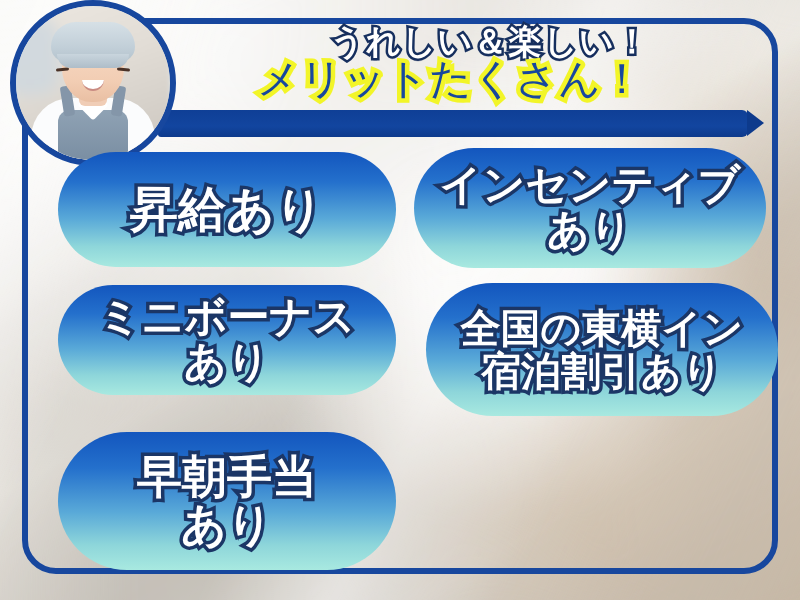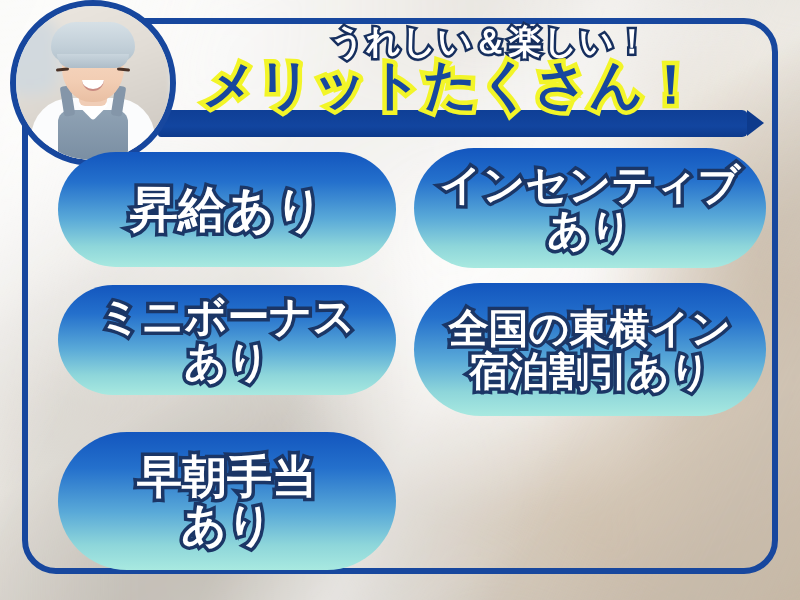--- a/index.html
+++ b/index.html
@@ -64,21 +64,21 @@
   .subtitle{
     position:absolute;left:255px;top:24px;width:470px;
     text-align:center;font-size:34px;font-weight:bold;line-height:1;
     color:#ffffff;letter-spacing:1px;
     -webkit-text-stroke:5px #17305f;
     paint-order:stroke fill;
     text-shadow:0 3px 0 rgba(20,40,90,.25);
   }
   .maintitle{
     position:absolute;left:150px;top:58px;width:600px;
-    text-align:center;font-size:54px;font-weight:bold;line-height:1;
+    text-align:center;font-size:42px;font-weight:normal;line-height:1;
     color:#17479e;letter-spacing:0px;
     -webkit-text-stroke:9px #f2f528;
     paint-order:stroke fill;
   }
 
   
   .avatar{
     position:absolute;left:10px;top:0px;width:166px;height:166px;
     border-radius:50%;border:6px solid #17479e;box-sizing:border-box;
     overflow:hidden;background:#dfe6ea;
@@ -154,21 +154,21 @@
   .pill .txt{
     color:#ffffff;font-weight:bold;line-height:1.06;
     -webkit-text-stroke:7px #1b3666;
     paint-order:stroke fill;
     letter-spacing:0px;padding:0 10px;
   }
   
   #p0{left:48px;  top:152px; width:338px;height:115px;}
   #p1{left:404px; top:148px; width:352px;height:120px;}
   #p2{left:48px;  top:285px; width:338px;height:110px;}
-  #p3{left:404px; top:283px; width:352px;height:133px;}
+  #p3{left:416px; top:283px; width:352px;height:133px;}
   #p4{left:48px;  top:432px; width:338px;height:138px;}
   #p5{left:404px; top:428px; width:352px;height:145px;}
 
   #p0 .txt{font-size:48px;}
   #p1 .txt{font-size:42px;}
   #p2 .txt{font-size:42px;}
   #p3 .txt{font-size:40px;}
   #p4 .txt{font-size:45px;}
   #p5 .txt{font-size:38px;}
 </style>

